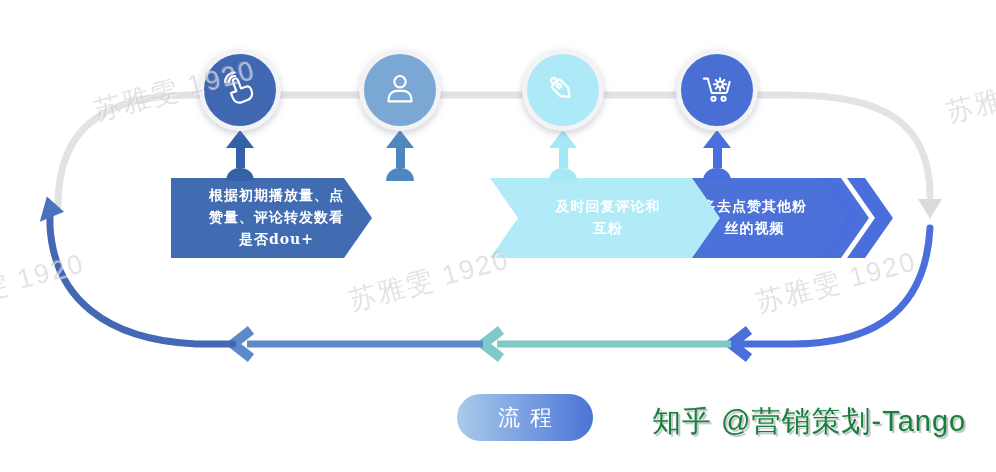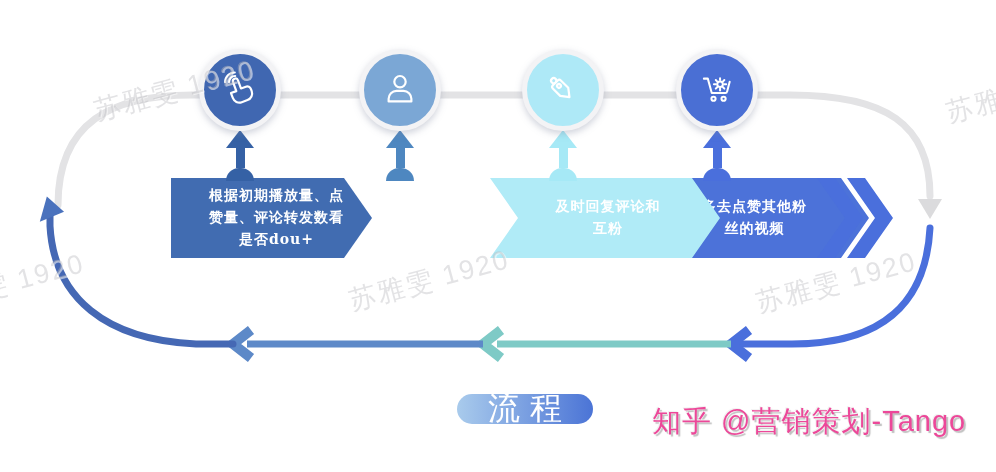--- a/index.html
+++ b/index.html
@@ -39,35 +39,35 @@
         clip-path:polygon(0 0,calc(100% - 28px) 0,100% 50%,calc(100% - 28px) 100%,0 100%,28px 50%);}
   .seg3{left:490px;width:172px;background:#b0ebf7;padding-left:32px;padding-right:26px;
         clip-path:polygon(0 0,calc(100% - 28px) 0,100% 50%,calc(100% - 28px) 100%,0 100%,28px 50%);}
   .seg4{left:634px;width:177px;background:#4c72d9;padding-left:32px;padding-right:26px;
         clip-path:polygon(0 0,calc(100% - 28px) 0,100% 50%,calc(100% - 28px) 100%,0 100%,28px 50%);}
   .endchev{position:absolute;top:178px;width:46px;height:80px;background:#4a6fdc;z-index:2;
         clip-path:polygon(0 0,18px 0,100% 50%,18px 100%,0 100%,28px 50%);}
   .ec1{left:817px;} .ec2{left:847px;}
 
   
-  .pill{position:absolute;left:457px;top:394px;width:136px;height:30px;border-radius:25px;
+  .pill{position:absolute;left:457px;top:394px;width:136px;height:47px;border-radius:25px;
         background:linear-gradient(90deg,#a9cbec,#4b74d6);display:flex;align-items:center;
-        justify-content:center;color:#fff;font-size:32px;letter-spacing:10px;
+        justify-content:center;color:#fff;font-size:22px;letter-spacing:10px;
         text-indent:10px;z-index:2;font-family:"DejaVu Serif","Liberation Serif",serif;}
 
   
   .wm{position:absolute;color:rgba(185,185,190,.40);font-size:27px;letter-spacing:2px;
       transform:rotate(-15deg);white-space:nowrap;z-index:4;
       text-shadow:1px 1px 0 rgba(255,255,255,.55);}
   .wm1{left:92px;top:72px;}
   .wm2{left:944px;top:74px;}
   .wm3{left:347px;top:262px;}
   .wm4{left:754px;top:264px;}
   .wm5{left:-78px;top:266px;}
-  .credit{position:absolute;left:652px;top:402px;font-size:29px;color:#ec4899;
+  .credit{position:absolute;left:652px;top:402px;font-size:29px;color:#15803d;
       letter-spacing:1px;z-index:2;text-shadow:-1px -1px 0 #f2f2f2,2px 2px 1px #c0c0c0;}
 </style>
 </head>
 <body>
 
 <div class="stage">
 
   <svg class="loop-svg" width="996" height="472" viewBox="0 0 996 472">
 
     <path d="M58 205 C58 122 112 95 192 95 L790 95 C886 95 930 124 930 196" stroke="#e3e3e5" stroke-width="7" fill="none" stroke-linecap="round"></path>

